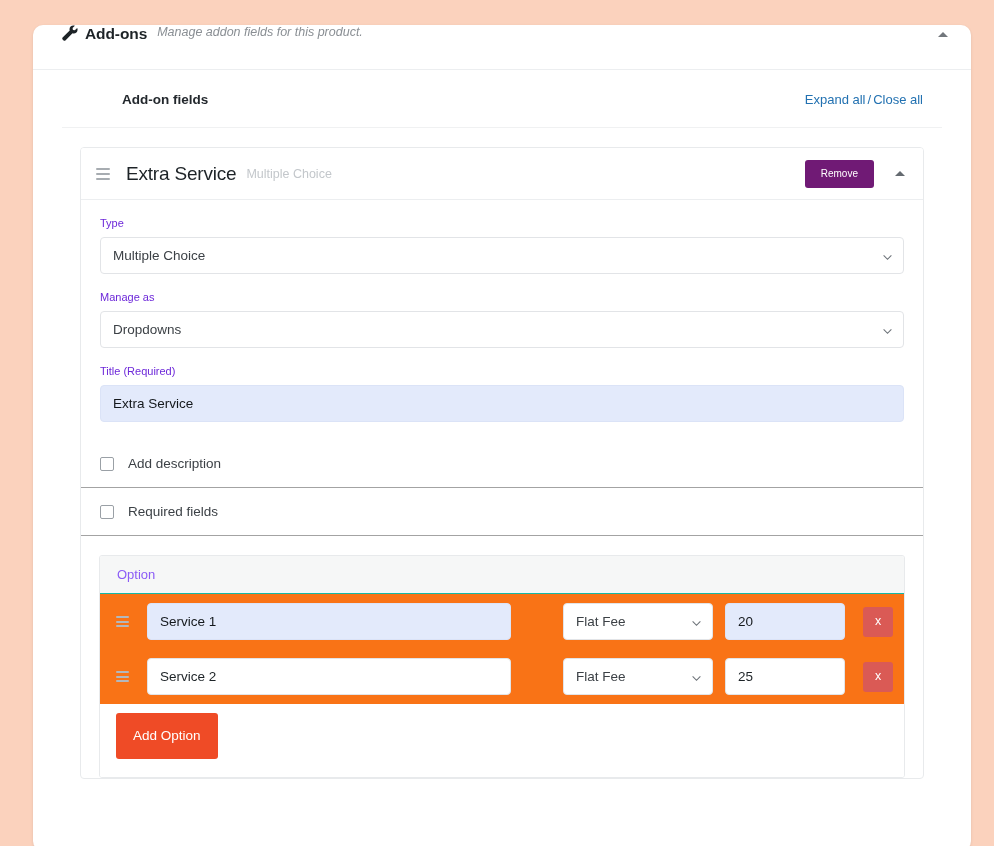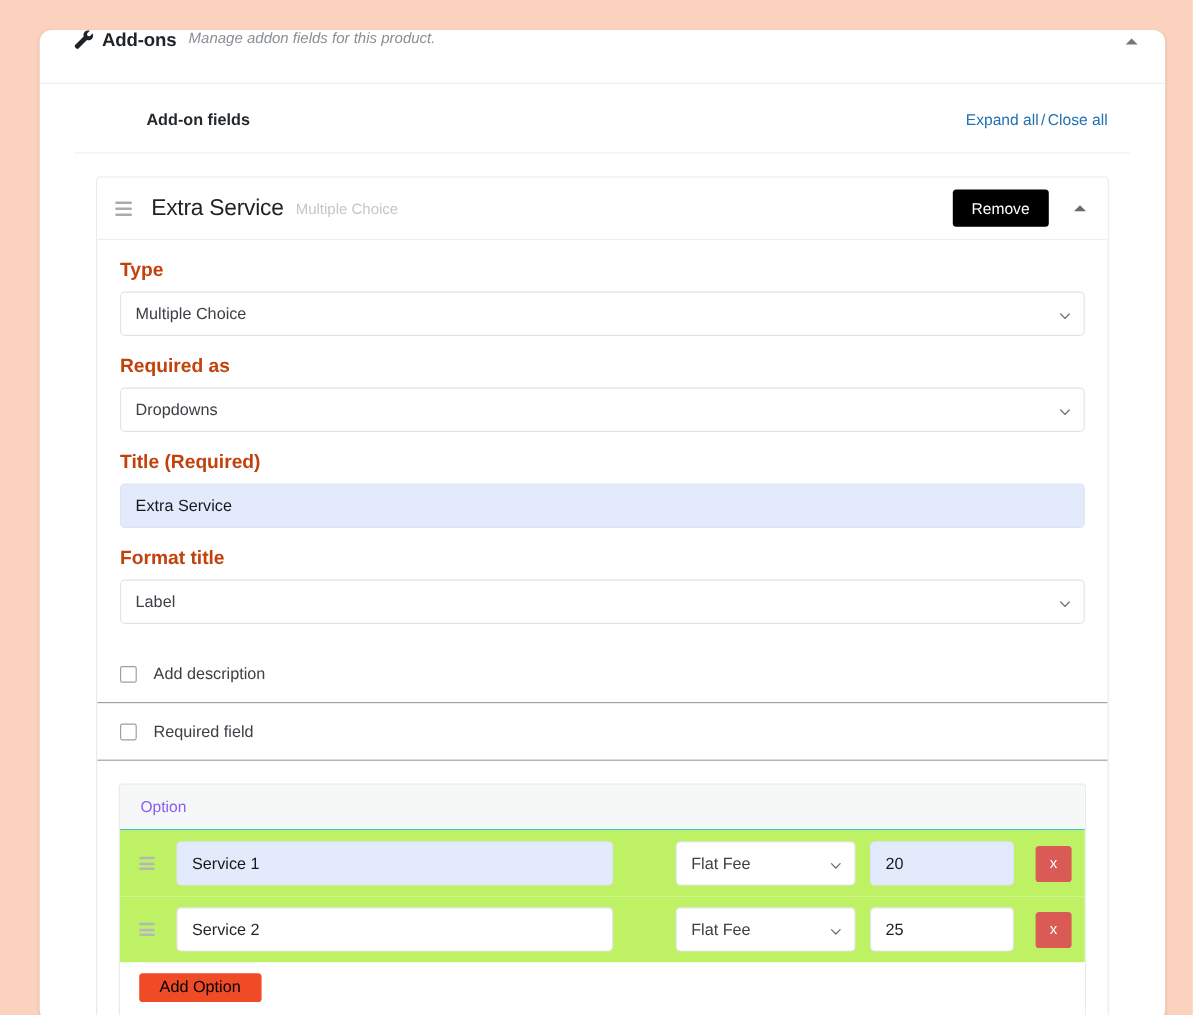--- a/index.html
+++ b/index.html
@@ -135,48 +135,47 @@
     font-size: 12.5px;
     color: #c3c7cb;
     margin-left: 10px;
   }
   .field-head-right {
     margin-left: auto;
     display: flex;
     align-items: center;
   }
   .btn-remove {
-    background: #000000;
+    background: #701a75;
     color: #fff;
     border: none;
     border-radius: 3px;
-    font-size: 13px;
+    font-size: 10px;
     font-family: "Liberation Sans", sans-serif;
     padding: 8px 16px;
     cursor: pointer;
     line-height: 1.2;
   }
   .panel-toggle {
     width: 20px; height: 20px;
     margin-left: 16px;
     display: flex; align-items: center; justify-content: center;
     cursor: pointer;
   }
   .panel-toggle .caret-up { border-bottom-color: #646a70; }
 
   
   .field-body { padding: 0; }
 
   .form-row { padding: 17px 19px 0 19px; }
   .form-label {
     display: block;
-    font-size: 16px;
-    color: #c2410c;
+    font-size: 11px;
+    color: #6d28d9;
     margin-bottom: 8px;
-    font-weight: bold;
   }
   .select-wrap { position: relative; }
   .select-box {
     width: 100%;
     height: 37px;
     border: 1px solid #e2e4e7;
     border-radius: 4px;
     background: #fff;
     font-size: 13.5px;
     color: #3c4146;
@@ -246,21 +245,21 @@
     border-bottom: 1px solid #14b8a6;
     padding: 11px 17px;
     font-size: 13px;
     color: #8b5cf6;
   }
   .option-row {
     display: flex;
     align-items: center;
     padding: 9px 11px 9px 16px;
     gap: 12px;
-    background: #bef264;
+    background: #f97316;
   }
   .opt-handle {
     width: 13px; height: 11px;
     display: flex; flex-direction: column; justify-content: space-between;
     flex: none;
     cursor: grab;
     margin-right: 6px;
   }
   .opt-handle span {
     display: block; height: 2px; background: #b3b8bd; border-radius: 1px;
@@ -276,26 +275,26 @@
     border-radius: 3px;
     font-size: 12.5px;
     font-family: "Liberation Sans", sans-serif;
     cursor: pointer;
     margin-left: auto;
     line-height: 1;
   }
   .add-option-wrap { padding: 9px 16px 18px 16px; background: #fff; }
   .btn-add-option {
     background: #ef4b26;
-    color: #000000;
+    color: #ffffff;
     border: none;
     border-radius: 3px;
     font-size: 13.5px;
     font-family: "Liberation Sans", sans-serif;
-    padding: 4px 17px;
+    padding: 15px 17px;
     cursor: pointer;
     line-height: 1.2;
   }
 </style>
 </head>
 <body>
 
 <div class="card">
 
   <div class="card-header">
@@ -342,55 +341,44 @@
             <div class="select-box">Multiple Choice</div>
             <span class="chevron">
               <svg width="9" height="9" viewBox="0 0 10 6">
                   <path d="M1 1l4 4 4-4" fill="none" stroke="#6b7177" stroke-width="1.2" stroke-linecap="round"></path>
                 </svg>
             </span>
           </div>
         </div>
 
         <div class="form-row">
-          <label class="form-label">Required as</label>
+          <label class="form-label">Manage as</label>
           <div class="select-wrap">
             <div class="select-box">Dropdowns</div>
             <span class="chevron">
               <svg width="9" height="9" viewBox="0 0 10 6">
                   <path d="M1 1l4 4 4-4" fill="none" stroke="#6b7177" stroke-width="1.2" stroke-linecap="round"></path>
                 </svg>
             </span>
           </div>
         </div>
 
         <div class="form-row">
           <label class="form-label">Title (Required)</label>
           <input class="text-input selected" type="text" value="Extra Service" style="">
         </div>
 
-        <div class="form-row">
-          <label class="form-label">Format title</label>
-          <div class="select-wrap">
-            <div class="select-box">Label</div>
-            <span class="chevron">
-              <svg width="9" height="9" viewBox="0 0 10 6">
-                  <path d="M1 1l4 4 4-4" fill="none" stroke="#6b7177" stroke-width="1.2" stroke-linecap="round"></path>
-                </svg>
-            </span>
-          </div>
-        </div>
 
         <div class="check-row first">
           <span class="checkbox"></span>
           <span class="check-label">Add description</span>
         </div>
         <div class="check-row">
           <span class="checkbox"></span>
-          <span class="check-label">Required field</span>
+          <span class="check-label">Required fields</span>
         </div>
 
         <div class="options-wrap">
           <div class="options-table">
             <div class="options-head">Option</div>
 
             <div class="option-row">
               <span class="opt-handle">
                   <span></span>
                   <span></span>

